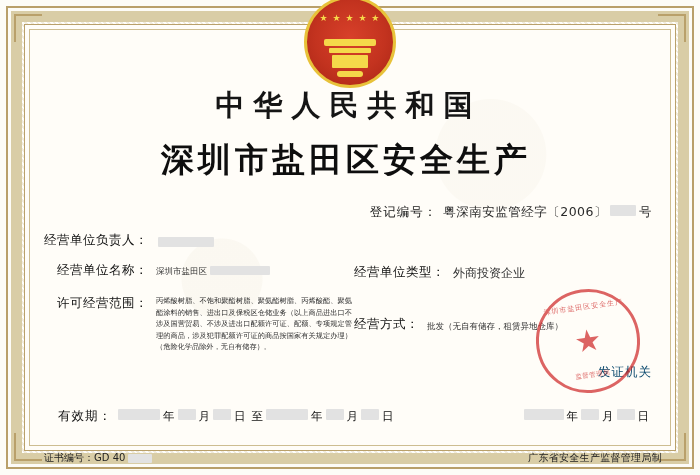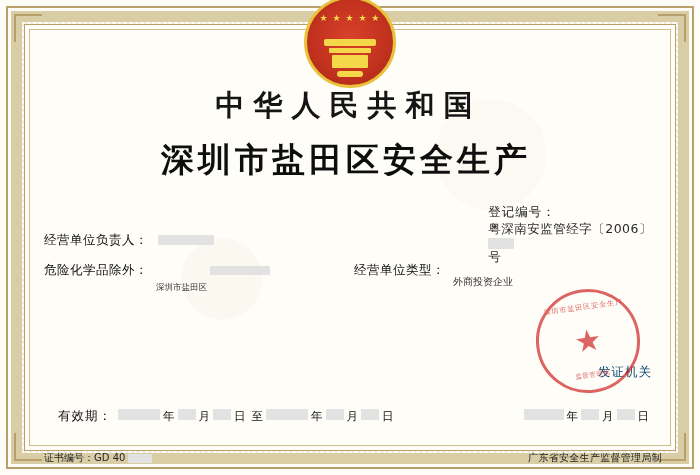--- a/index.html
+++ b/index.html
@@ -151,21 +151,20 @@
 
   
   .regno-row {
     position: absolute;
     right: 48px;
     top: 204px;
     display: flex;
     align-items: baseline;
     font-size: 12.5px;
     color: #1b1b1b;
-    flex-direction: column;
   }
   .regno-label { letter-spacing: 1px; }
   .regno-value {
     margin-left: 6px;
     letter-spacing: 0.5px;
     color: #2a2a2a;
   }
   .redact {
     display: inline-block;
     background: #e2e2e2;
@@ -182,21 +181,21 @@
   }
   .field-row {
     display: flex;
     margin-bottom: 13px;
   }
   .col-left, .col-right {
     display: flex;
     align-items: flex-start;
   }
   .col-left { width: 310px; }
-  .col-right { width: 300px; }
+  .col-right { width: 300px; align-items: center; }
   .f-label {
     font-size: 12.5px;
     color: #111;
     letter-spacing: 0.5px;
     white-space: nowrap;
     font-weight: 500;
   }
   .f-label.w8 { width: 104px; text-align: right; }
   .f-value {
     font-size: 9.5px;
@@ -340,30 +339,40 @@
 
     <div class="field-row">
       <div class="col-right">
         <span class="f-label">经营单位负责人：</span>
         <span class="redact" style="width:56px;height:10px;margin-left:10px;margin-top:3px;"></span>
       </div>
     </div>
 
     <div class="field-row">
       <div class="col-left">
-        <span class="f-label w8">危险化学品除外：</span>
-        <span class="f-value" style="font-size:8.5px;margin-top:19px;">深圳市盐田区</span>
+        <span class="f-label w8">经营单位名称：</span>
+        <span class="f-value" style="font-size:8.5px;margin-top:3px;">深圳市盐田区</span>
         <span class="redact" style="width:60px;height:9px;margin-left:3px;margin-top:4px;"></span>
       </div>
       <div class="col-right">
         <span class="f-label">经营单位类型：</span>
-        <span class="f-value" style="font-size:10px;margin-top:13px;">外商投资企业</span>
+        <span class="f-value" style="font-size:12px;margin-top:3px;">外商投资企业</span>
       </div>
     </div>
 
+    <div class="field-row scope-row">
+      <div class="col-left">
+        <span class="f-label w8">许可经营范围：</span>
+        <span class="scope-text">丙烯酸树脂、不饱和聚酯树脂、聚氨酯树脂、丙烯酸酯、聚氨酯涂料的销售、进出口及保税区仓储业务（以上商品进出口不涉及国营贸易、不涉及进出口配额许可证、配额、专项规定管理的商品，涉及犯罪配额许可证的商品按国家有关规定办理）（危险化学品除外，无自有储存）。</span>
+      </div>
+      <div class="col-right">
+        <span class="f-label">经营方式：</span>
+        <span class="f-value" style="font-size:8.5px;margin-top:3px;">批发（无自有储存，租赁异地仓库）</span>
+      </div>
+    </div>
 
   </div>
 
   <div class="issuer-row">
     <span>发证机关</span>
   </div>
 
   <div class="seal">
     <div class="seal-text-top">深圳市盐田区安全生产</div>
     <div class="seal-star">★</div>

